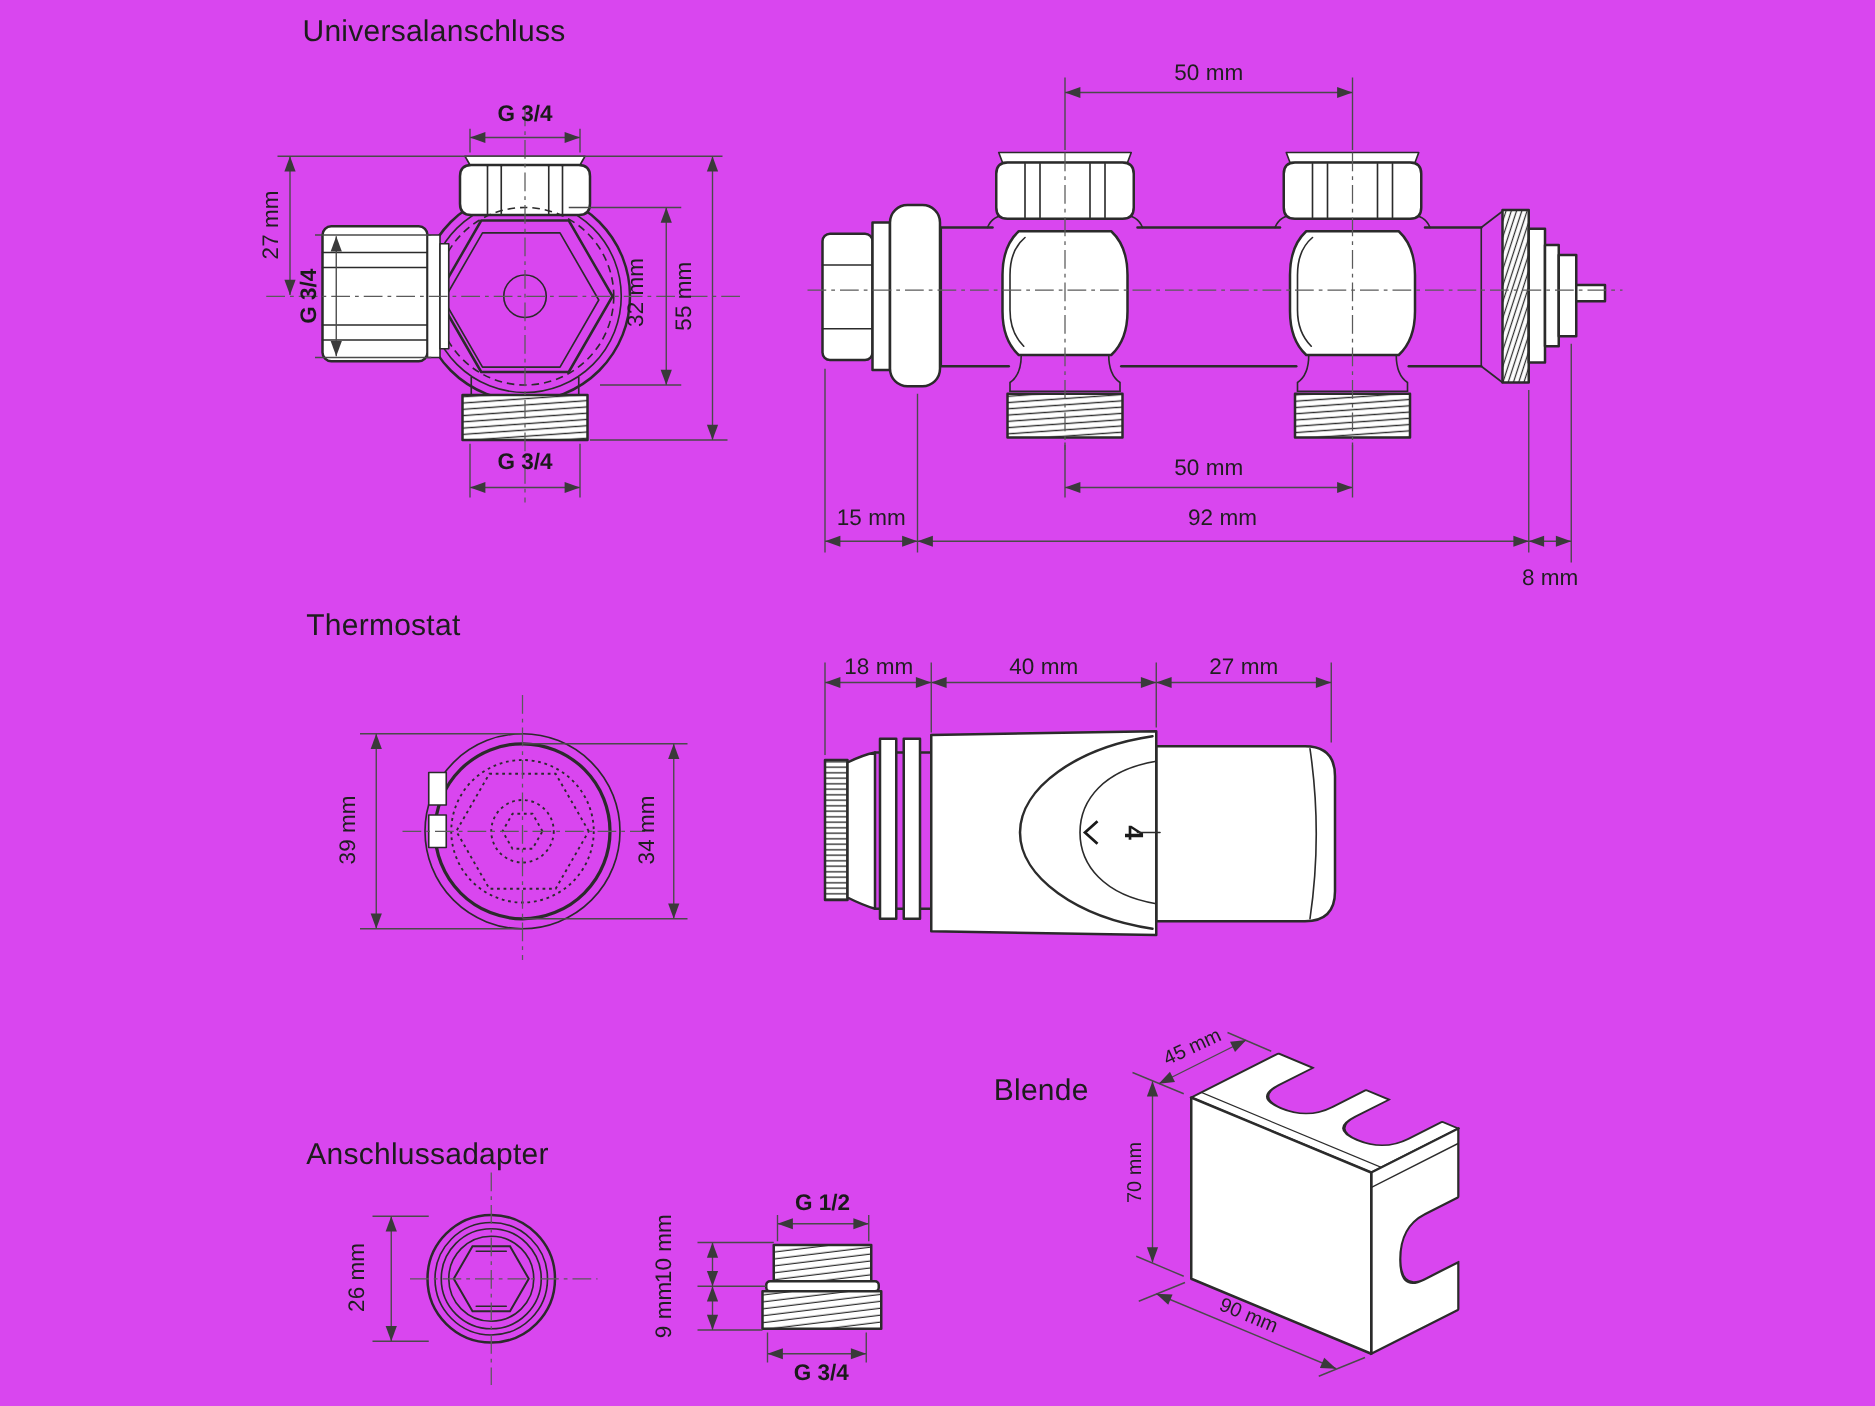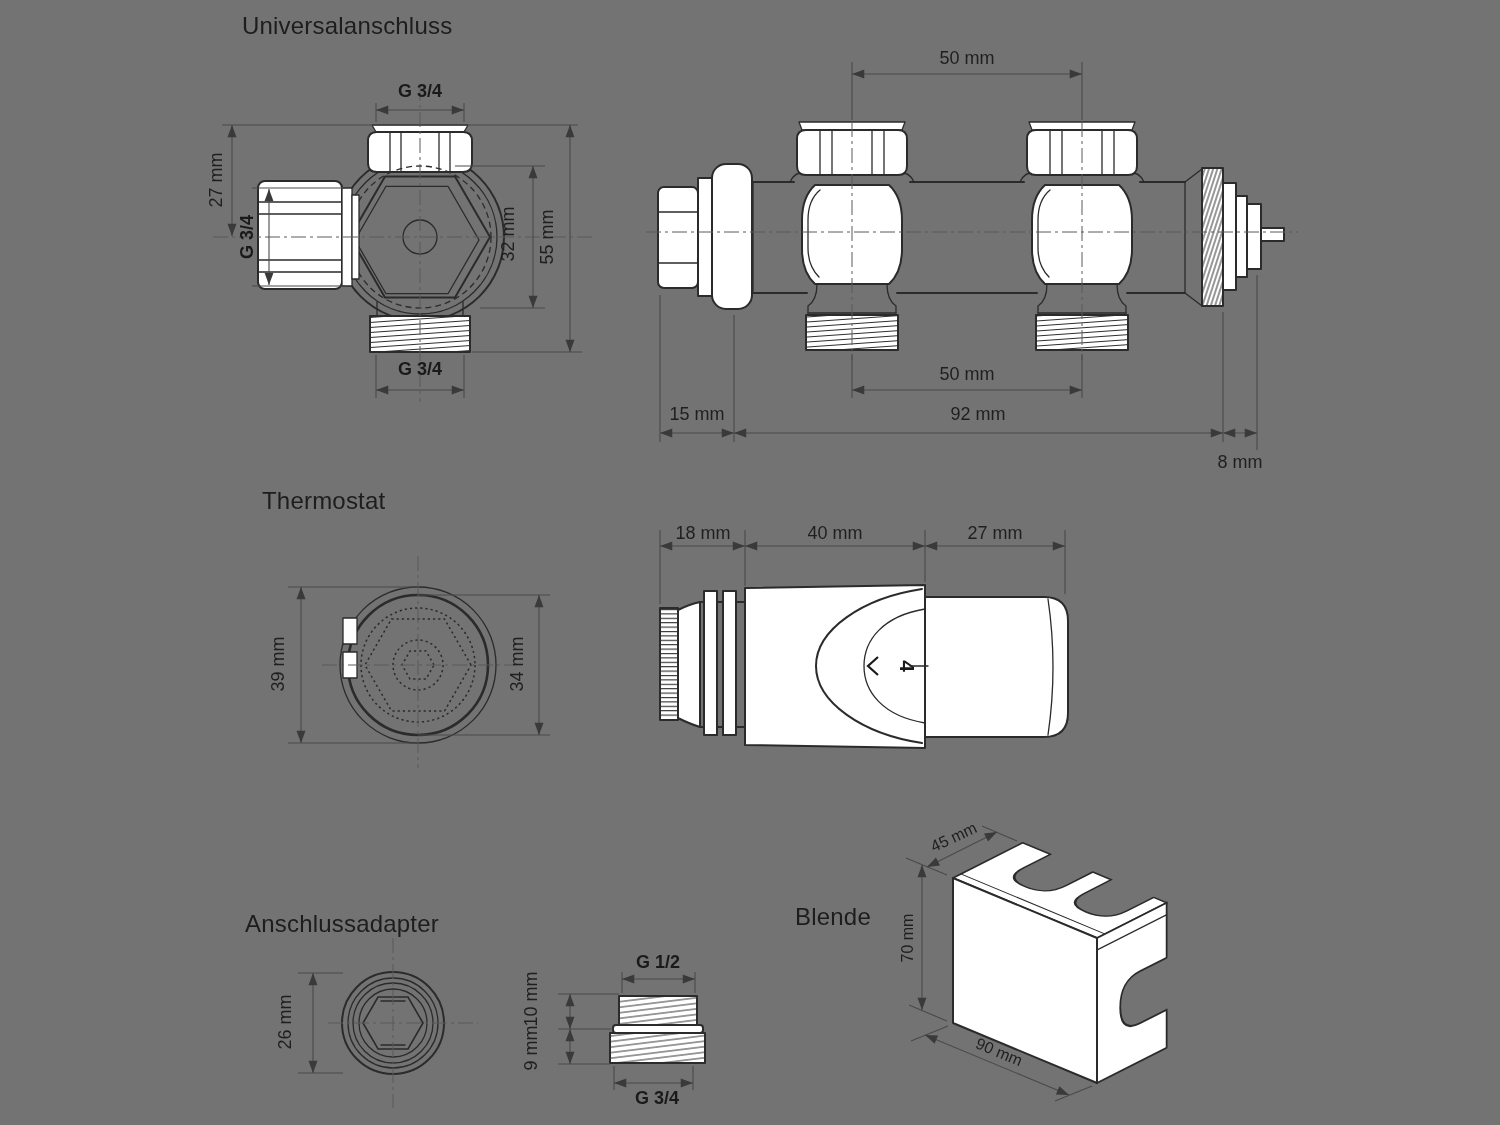--- a/index.html
+++ b/index.html
@@ -1,16 +1,16 @@
 <!DOCTYPE html>
 <html><head>
 <meta charset="utf-8">
 <style>
   html,body{margin:0;padding:0;background:#ffffff;}
-  #stage{position:relative;width:1500px;height:1125px;background:#737373;overflow:hidden;
+  #stage{position:relative;width:1500px;height:1125px;background:#d946ef;overflow:hidden;
          font-family:"Liberation Sans", sans-serif;}
   .sec-title{position:absolute;font-size:24px;color:#1d1d1d;letter-spacing:.2px;}
   svg text{font-family:"Liberation Sans", sans-serif;}
   .dim-t{font-size:18px;fill:#1f1f1f;}
   .dim-b{font-size:18px;font-weight:bold;fill:#1a1a1a;}
   .dim-s{font-size:16px;fill:#1f1f1f;}
   .set-t{font-size:21px;font-weight:bold;fill:#1a1a1a;}
   .o2{stroke:#2b2b2b;stroke-width:2;stroke-linejoin:round;stroke-linecap:round;}
   .o1{stroke:#2b2b2b;stroke-width:1.3;stroke-linejoin:round;stroke-linecap:round;}
   .fn{fill:none;} .fw{fill:#ffffff;}
@@ -19,23 +19,23 @@
   .cl{stroke:#5a5a5a;stroke-width:1;stroke-dasharray:15 4 3 4;fill:none;}
   .dsh{stroke:#2b2b2b;stroke-width:1.3;stroke-dasharray:6 4;fill:none;}
   .dot{stroke:#2b2b2b;stroke-width:1.5;stroke-dasharray:2.2 3;fill:none;}
 </style>
 </head>
 <body>
 
 <div id="stage">
 
   <div class="sec-title" style="left:242px;top:12px;">Universalanschluss</div>
-  <div class="sec-title" style="left:262px;top:487px;">Thermostat</div>
+  <div class="sec-title" style="left:245px;top:487px;">Thermostat</div>
   <div class="sec-title" style="left:245px;top:910px;">Anschlussadapter</div>
-  <div class="sec-title" style="left:795px;top:903px;">Blende</div>
+  <div class="sec-title" style="left:795px;top:859px;">Blende</div>
 
   <svg width="1500" height="1125" viewBox="0 0 1500 1125">
     <defs>
       <marker id="ah" viewBox="0 0 10 8" refX="9.6" refY="4" markerWidth="12" markerHeight="9.6" orient="auto-start-reverse">
         <path d="M0.3,0.6 L9.6,4 L0.3,7.4 Z" fill="#3a3a3a"></path>
       </marker>
       <pattern id="pThr" width="60" height="5" patternUnits="userSpaceOnUse" patternTransform="rotate(-4)">
         <rect width="60" height="5" fill="#ffffff"></rect>
           <line x1="0" y1="2.5" x2="60" y2="2.5" stroke="#2e2e2e" stroke-width="1"></line>
       </pattern>

